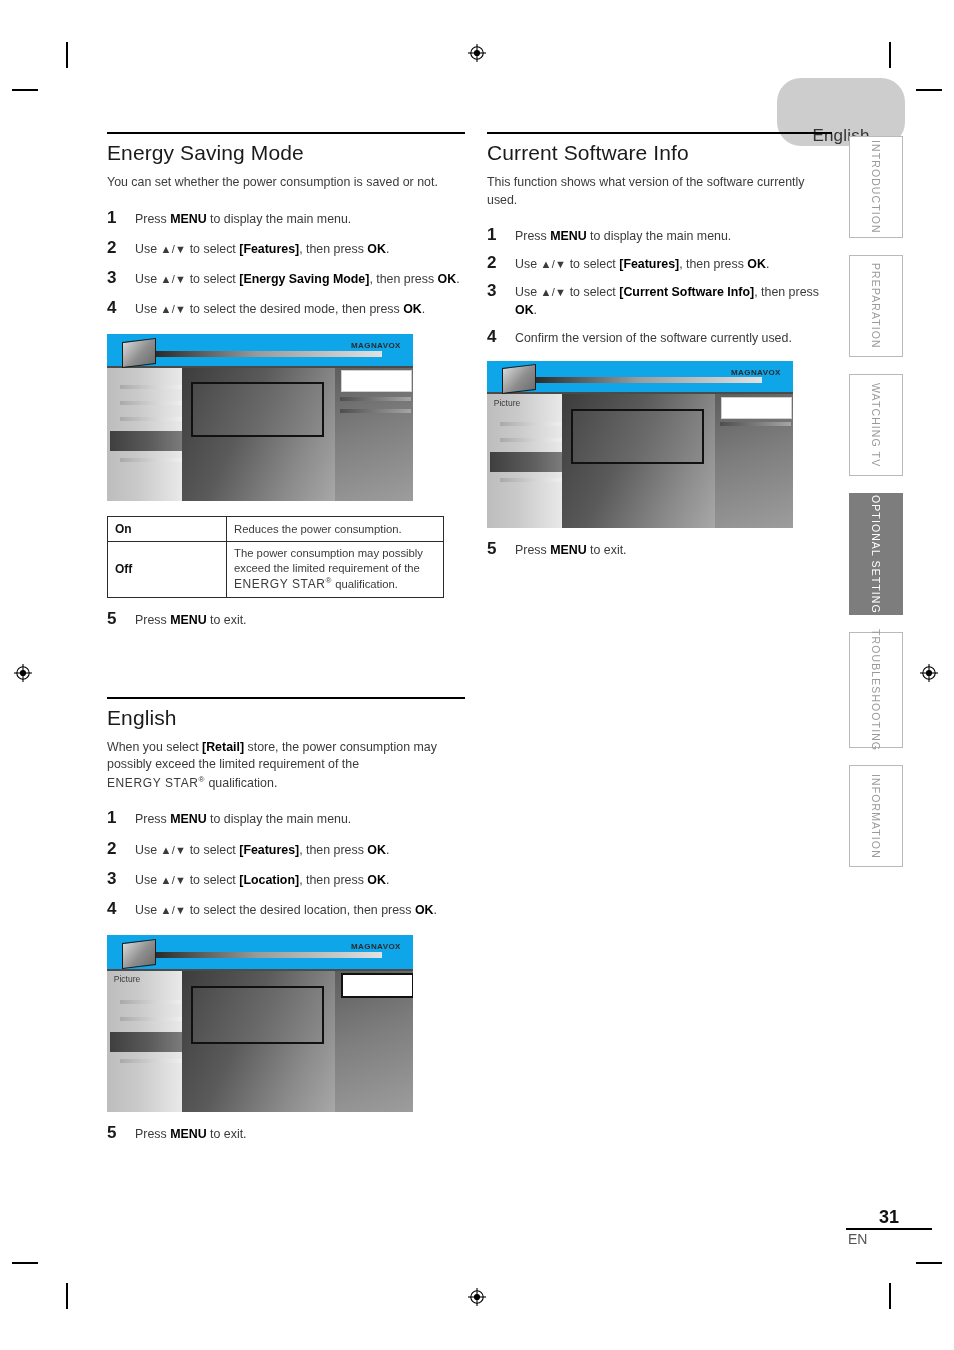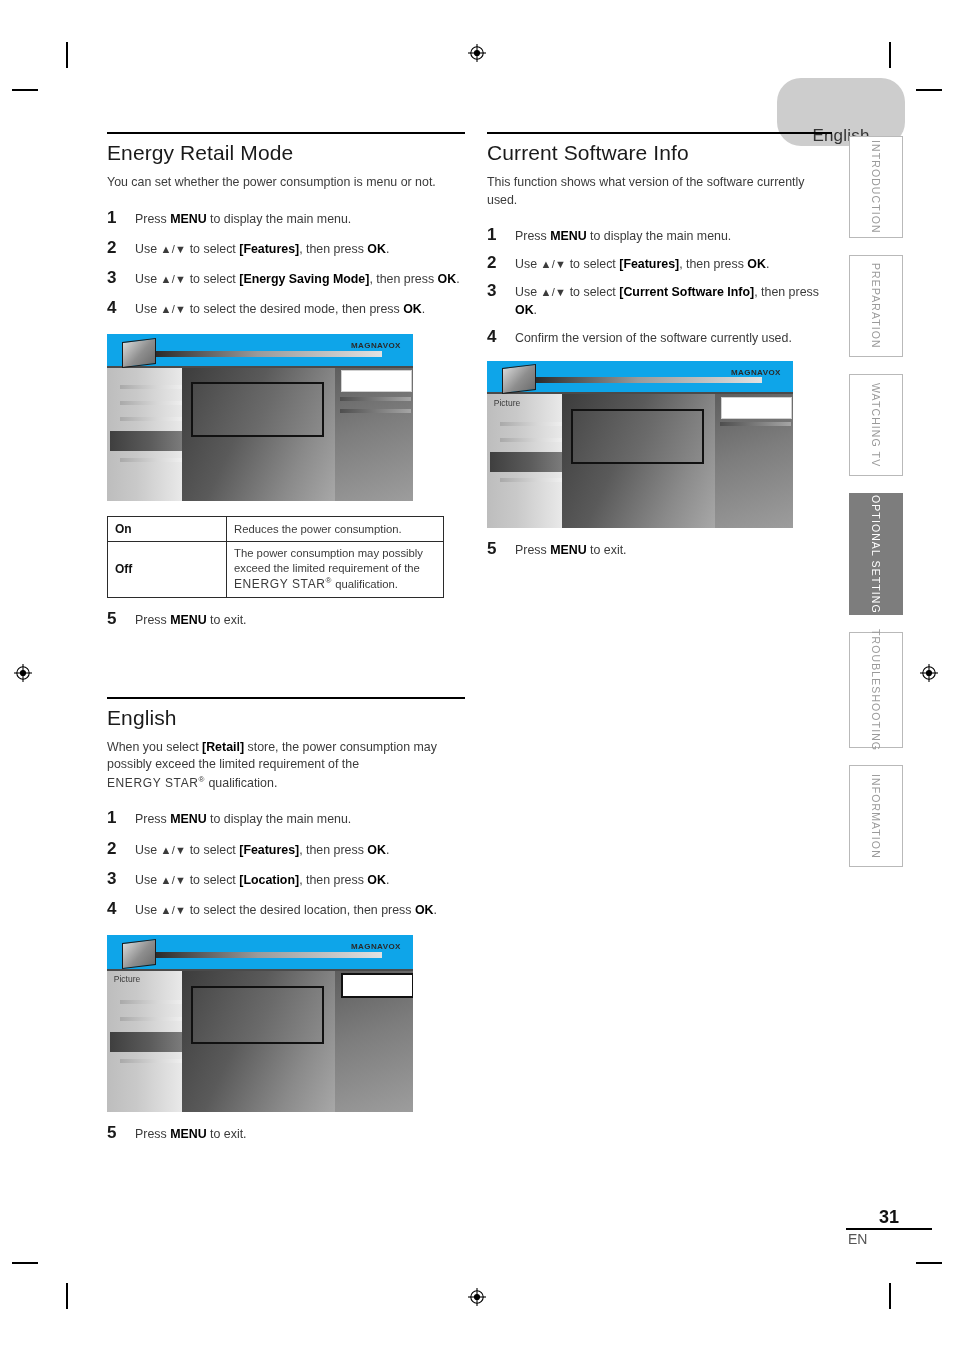--- a/index.html
+++ b/index.html
@@ -351,22 +351,22 @@
     </div>
     <div class="tab" style="height:102px;">
       <span>INFORMATION</span>
     </div>
   </div>
 
   <div class="col col-left">
 
     <div>
       <div class="rule"></div>
-      <h2 class="section-title">Energy Retail Mode</h2>
-      <p class="intro">You can set whether the power consumption is menu or not.</p>
+      <h2 class="section-title">Energy Saving Mode</h2>
+      <p class="intro">You can set whether the power consumption is saved or not.</p>
 
       <div class="steps">
         <div class="step">
           <div class="num">1</div>
           <div class="body">Press <b class="k">MENU</b> to display the main menu.</div>
         </div>
         <div class="step">
           <div class="num">2</div>
           <div class="body">Use <span class="arrows">▲/▼</span> to select <b class="k">[Features]</b>, then press <b class="k">OK</b>.</div>
         </div>

